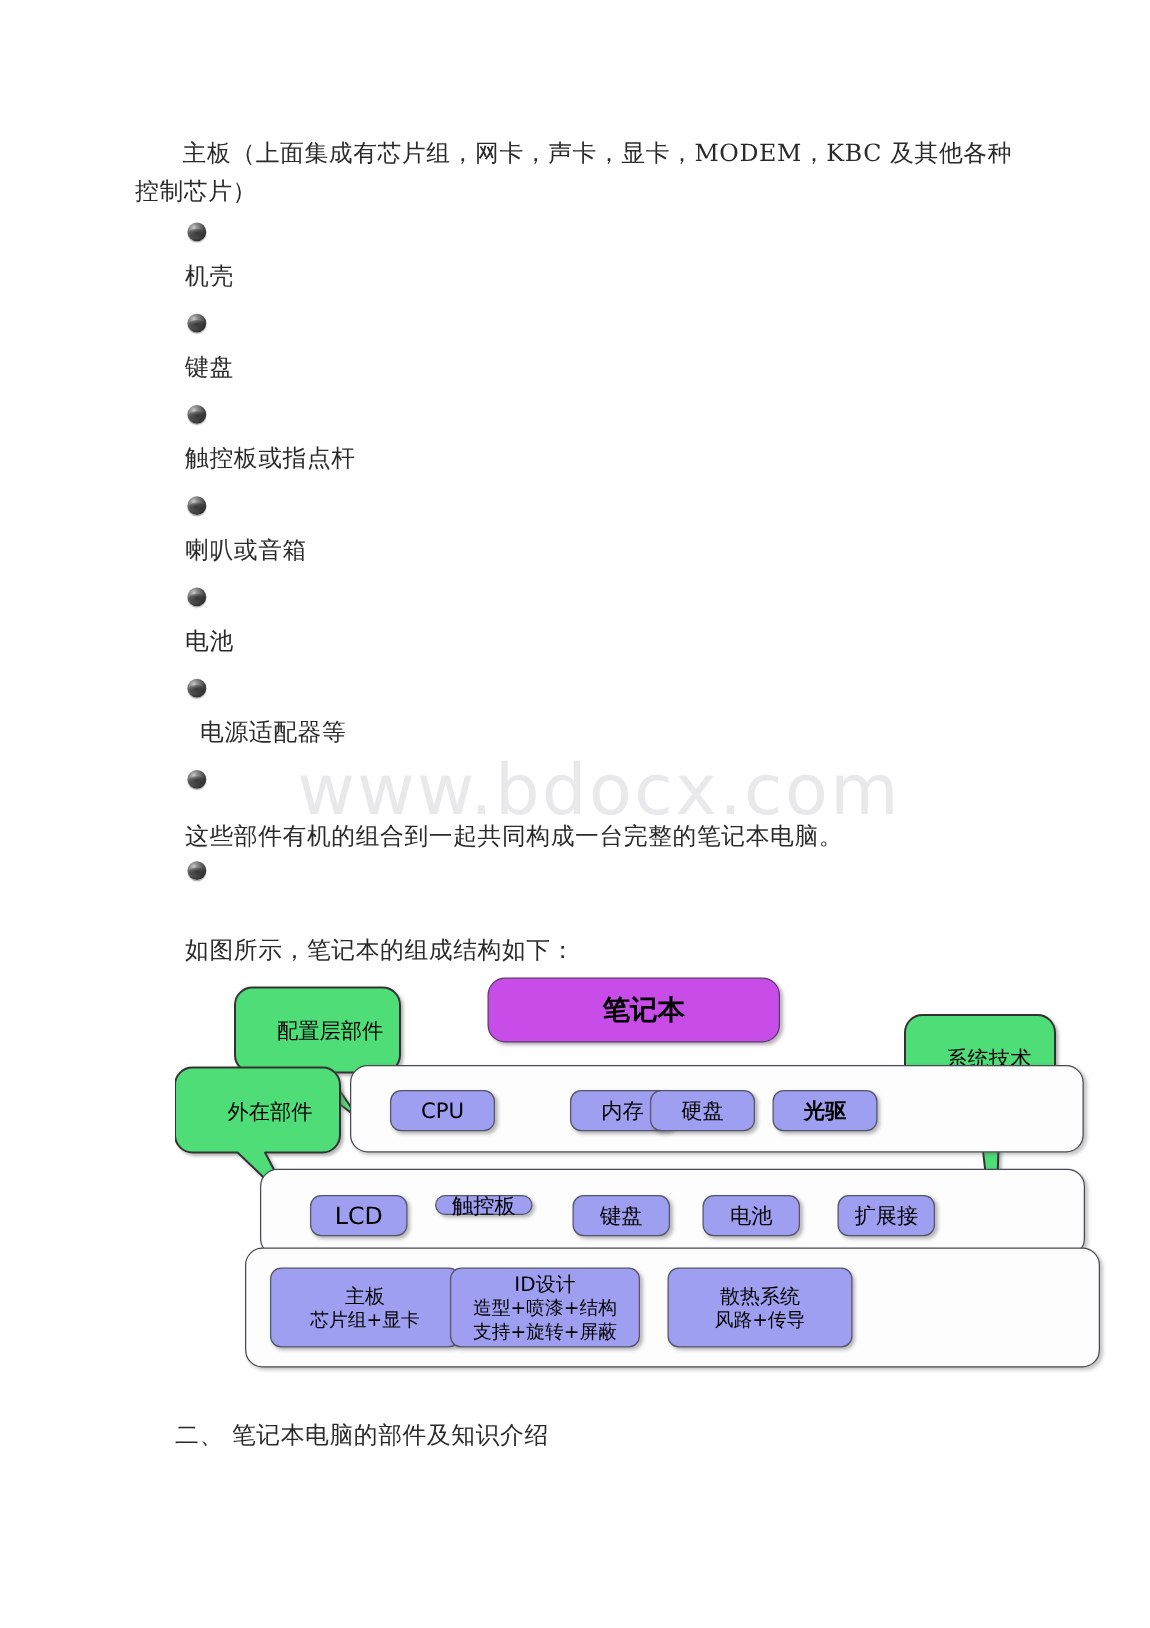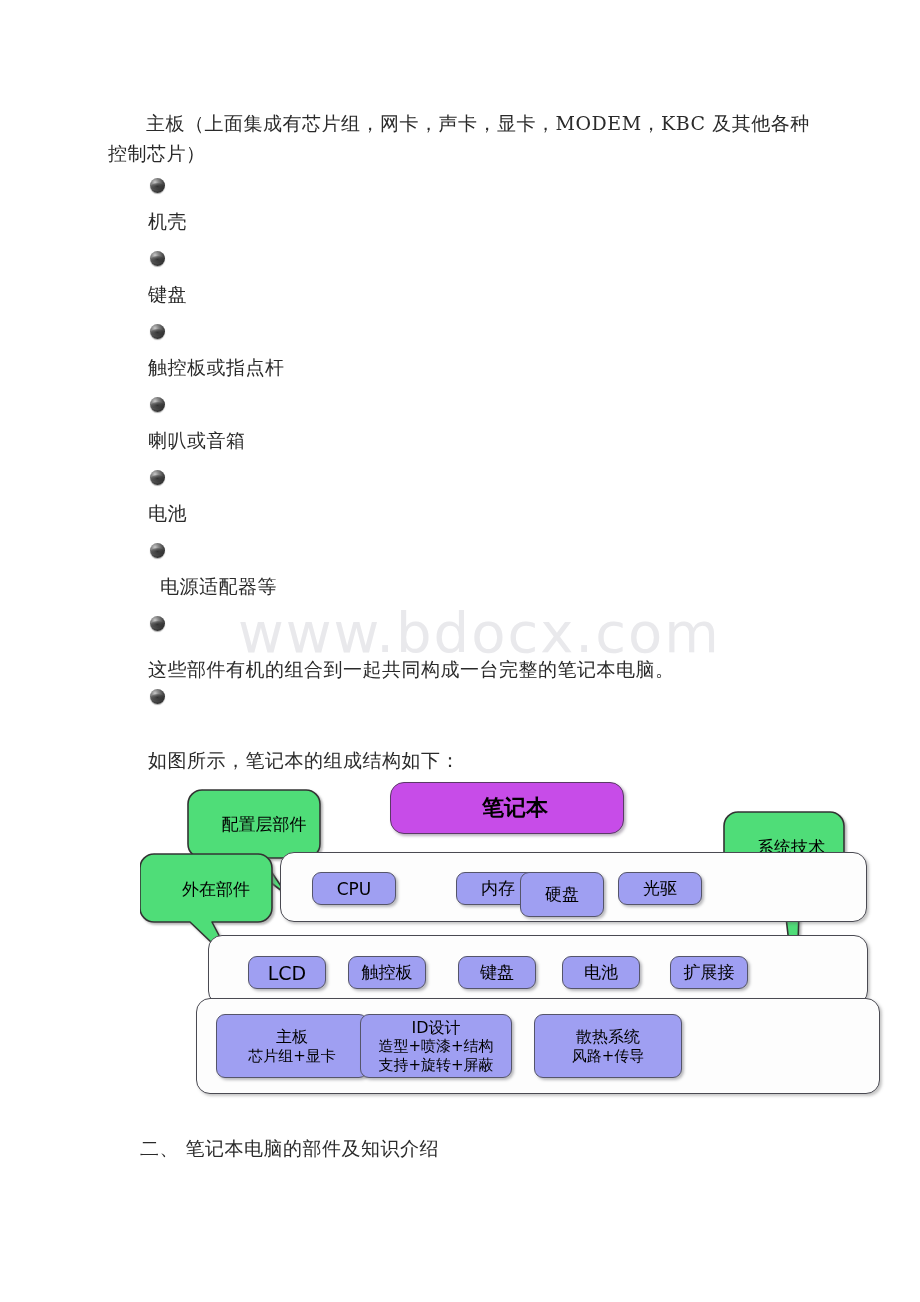--- a/index.html
+++ b/index.html
@@ -205,26 +205,26 @@
 
     <div class="callout-label" style="left:70px; top:45px; width:108px;">配置层部件</div>
     <div class="callout-label big" style="left:22px; top:110px; width:108px;">外在部件</div>
     <div class="callout-label big" style="left:604px; top:68px; width:94px;">系统技术</div>
 
     <div class="titlebox" style="left:250px; top:14px; width:234px; height:52px;">笔记本</div>
 
     <div class="group" style="left:140px; top:84px; width:587px; height:70px;"></div>
     <div class="chip" style="left:172px; top:104px; width:84px; height:33px;">CPU</div>
     <div class="chip" style="left:276px; top:104px; width:84px; height:33px;margin-left:40px;">内存</div>
-    <div class="chip" style="left:380px; top:104px; width:84px; height:45px;">硬盘</div>
-    <div class="chip" style="left:478px; top:104px; width:84px; height:33px;">光驱</div>
+    <div class="chip" style="left:380px; top:104px; width:84px; height:33px;">硬盘</div>
+    <div class="chip" style="left:478px; top:104px; width:84px; height:33px;font-weight:bold;">光驱</div>
 
     <div class="group" style="left:68px; top:167px; width:660px; height:70px;"></div>
     <div class="chip" style="left:108px; top:188px; width:78px; height:33px; font-size:19px;">LCD</div>
-    <div class="chip" style="left:208px; top:188px; width:78px; height:33px;">触控板</div>
+    <div class="chip" style="left:208px; top:188px; width:78px; height:16px;">触控板</div>
     <div class="chip" style="left:318px; top:188px; width:78px; height:33px;">键盘</div>
     <div class="chip" style="left:422px; top:188px; width:78px; height:33px;">电池</div>
     <div class="chip" style="left:530px; top:188px; width:78px; height:33px;">扩展接</div>
 
     <div class="group" style="left:56px; top:230px; width:684px; height:96px;"></div>
 
     <div class="chip multi" style="left:76px; top:246px; width:152px; height:64px;">
       <span class="t1">主板</span>
       <span>芯片组+显卡</span>
     </div>

